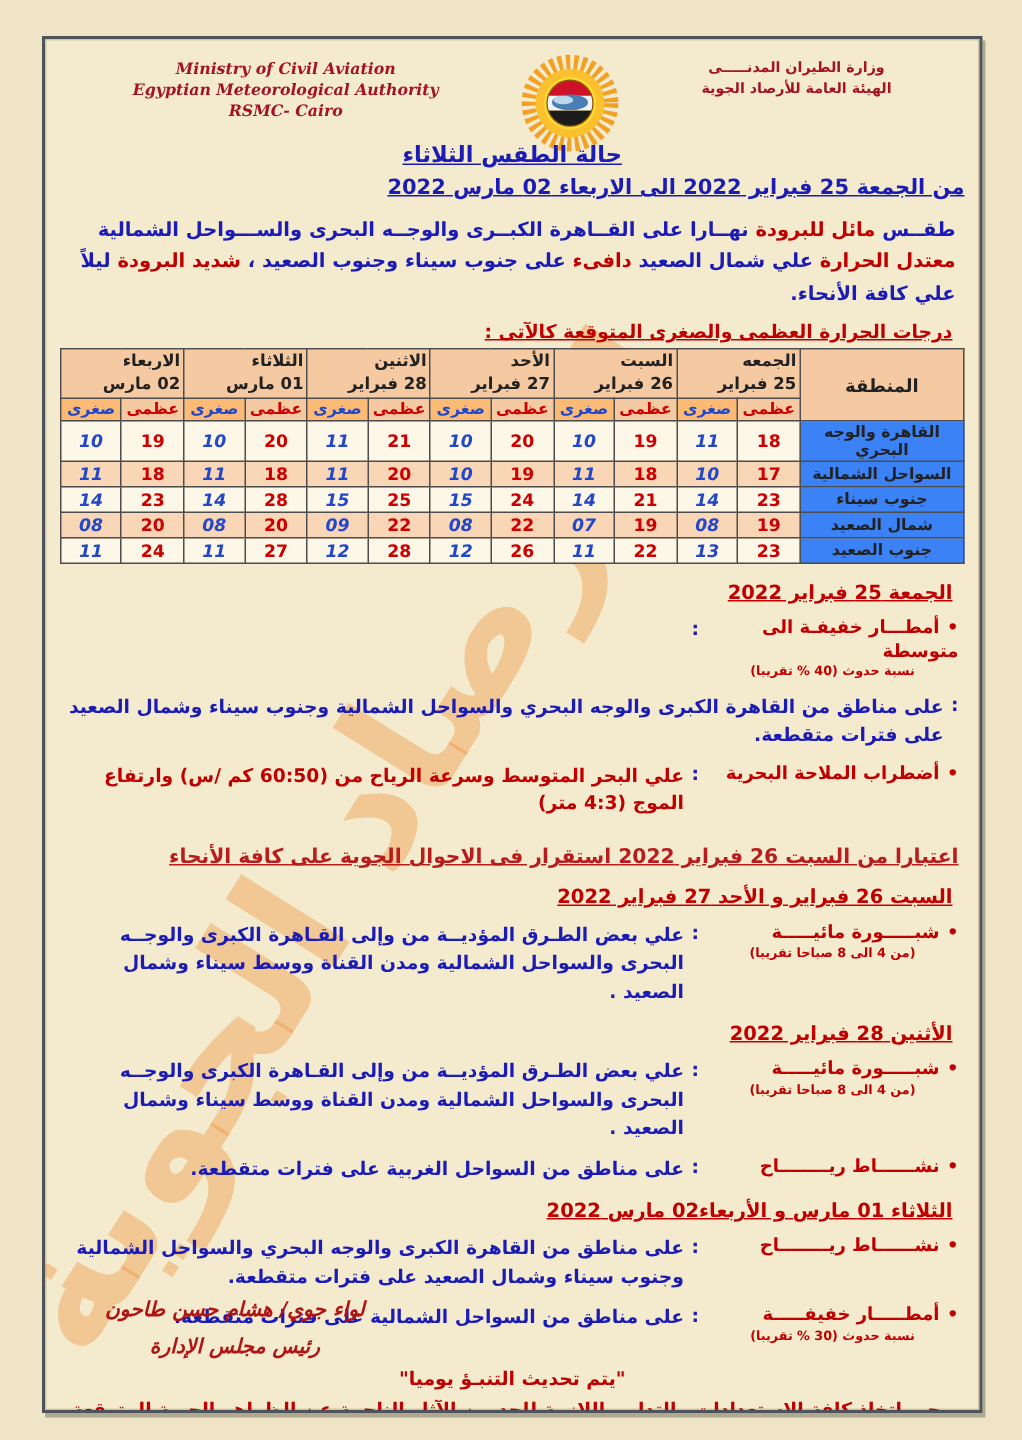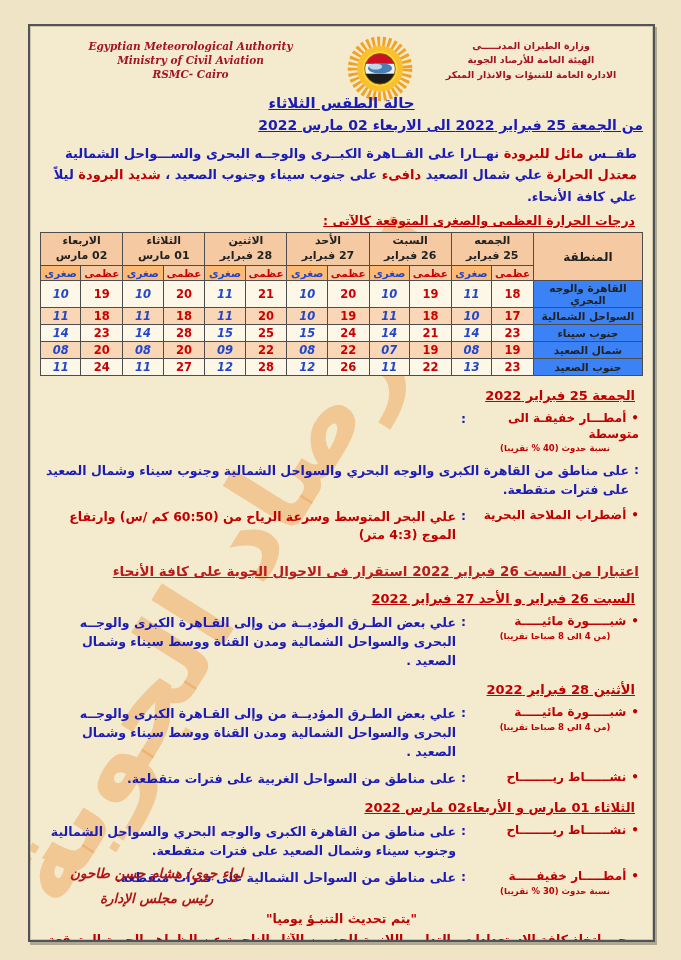--- a/index.html
+++ b/index.html
@@ -41,21 +41,21 @@
   
   .intro{direction:rtl;text-align:right;color:#1b1bb5;font-weight:bold;font-size:13px;
     line-height:1.65;margin:10px 6px 6px 6px;}
   .red{color:#c00000;}
   
   .tbl-caption{direction:rtl;text-align:right;color:#c00000;font-weight:bold;font-size:12.5px;
     text-decoration:underline;margin:6px 8px 4px 0;}
   table{width:100%;border-collapse:collapse;direction:rtl;font-weight:bold;}
   th,td{border:1px solid #4d4d4d;text-align:center;padding:1px 2px;}
   th.region-h{width:148px;background:#f5c9a1;font-size:12px;color:#222;}
-  th.day-h{background:#f5c9a1;font-size:11px;color:#222;line-height:1.35;}
+  th.day-h{background:#f5c9a1;font-size:11px;color:#222;line-height:1.35;text-align:right;}
   th.sub-max{background:#f5c9a1;color:#cc0000;font-size:10.5px;width:38px;}
   th.sub-min{background:#fdba74;color:#2247c9;font-size:10.5px;width:38px;}
   td.region{background:#3b82f6;font-size:10.5px;color:#222;}
   tr.norm td:not(.region){background:#fdf7e7;}
   tr.alt  td:not(.region){background:#f9d6b5;}
   td.vmax{color:#cc0000;font-size:11.5px;}
   td.vmin{color:#2247c9;font-size:11.5px;font-style:italic;}
   
   .sections{direction:rtl;margin:4px 4px 0 4px;}
   .sec-head{color:#c00000;font-weight:bold;font-size:13px;text-decoration:underline;
@@ -78,22 +78,22 @@
 </style>
 </head>
 <body>
 
 <div class="frame">
   <div class="watermark">الارصاد الجوية</div>
   <div class="content">
 
     <div class="header">
       <div class="header-en">
+        <div>Ministry of Civil Aviation</div>
         <div>Egyptian Meteorological Authority</div>
-        <div>Ministry of Civil Aviation</div>
         <div>RSMC- Cairo</div>
       </div>
       <div class="logo-wrap">
         <svg width="76" height="70" viewBox="0 0 64 64" aria-hidden="true">
           <circle cx="32" cy="30" r="25" fill="none" stroke="#f2a125" stroke-width="9" stroke-dasharray="2.6 2.2"></circle>
           <circle cx="32" cy="30" r="21" fill="#fbc02d"></circle>
           <circle cx="32" cy="30" r="16" fill="#fdd835"></circle>
           <clipPath id="flagClip">
               <circle cx="32" cy="30" r="14"></circle>
             </clipPath>
@@ -103,21 +103,20 @@
             <rect x="16" y="34.5" width="32" height="10" fill="#1c1c1c"></rect>
             <ellipse cx="32" cy="29.5" rx="11" ry="4.8" fill="#4a7fb5"></ellipse>
             <ellipse cx="28" cy="28" rx="6" ry="2.6" fill="#bcd6ea"></ellipse>
           </g>
           <circle cx="32" cy="30" r="14" fill="none" stroke="#8a5a00" stroke-width="0.8"></circle>
         </svg>
       </div>
       <div class="header-ar">
         <div>وزارة الطيران المدنـــــى</div>
         <div>الهيئة العامة للأرصاد الجوية</div>
-        <div>الادارة العامة للتنبؤات والانذار المبكر</div>
       </div>
     </div>
 
     <div class="title">حالة الطقس الثلاثاء</div>
     <div class="subtitle">من الجمعة 25 فبراير 2022  الى  الاربعاء 02  مارس 2022</div>
 
     <p class="intro" id="intro-p"><span>طقــس </span><span class="red">مائل للبرودة</span><span> نهــارا على القــاهرة الكبــرى والوجــه البحرى والســـواحل الشمالية </span><span class="red">معتدل الحرارة</span><span> علي شمال الصعيد </span><span class="red">دافىء</span><span> على جنوب سيناء وجنوب الصعيد ، </span><span class="red">شديد البرودة</span><span> ليلاً علي كافة الأنحاء.</span></p>
 
     <div class="tbl-caption">درجات الحرارة العظمى  والصغرى المتوقعة كالآتى :</div>
 

